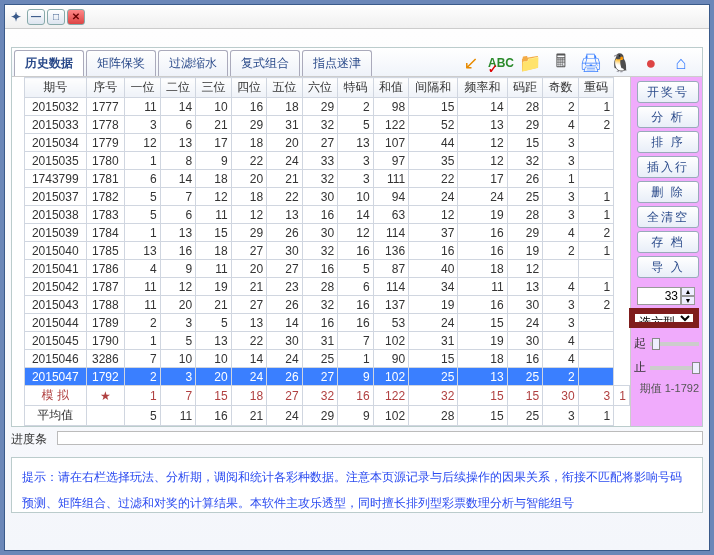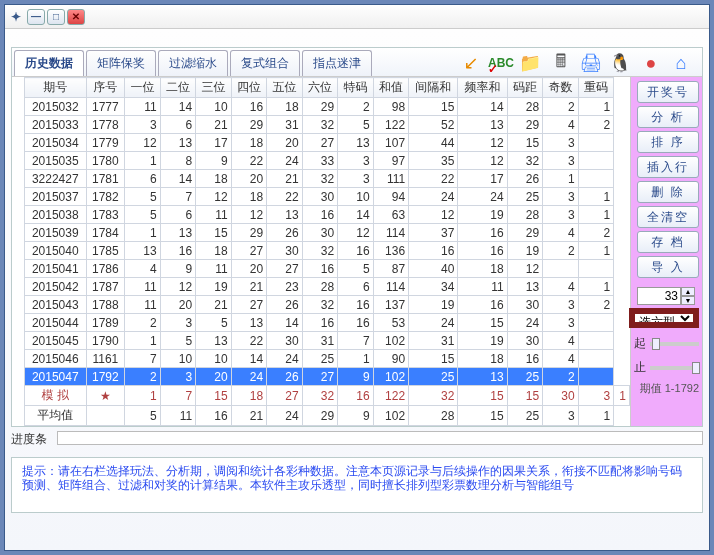--- a/index.html
+++ b/index.html
@@ -34,21 +34,21 @@
 .spinner .spin-btns div { flex: 1; border: 1px solid #999; background: #eef; text-align: center; font-size: 7px; line-height: 7px; cursor: pointer; }
 .select-mode { width: 70px; height: 20px; border: 6px solid #7f1d1d; background: #fff; font-size: 12px; }
 .slider-row { display: flex; align-items: center; gap: 2px; width: 100%; margin-top: 4px; font-size: 12px; color: #333; }
 .slider-row .lbl { width: 14px; }
 .slider { flex: 1; height: 4px; background: #ccc; position: relative; }
 .slider .thumb { position: absolute; top: -4px; width: 8px; height: 12px; background: #eef; border: 1px solid #888; }
 .range-label { font-size: 11px; color: #555; margin-top: 2px; align-self: flex-end; }
 .progress-row { height: 22px; display: flex; align-items: flex-start; gap: 10px; }
 .progress-row .plabel { color: #333; }
 .progress-row .pbar { flex: 1; height: 14px; border: 1px solid #bbb; background: #fff; }
-.hint-panel { height: 56px; border: 1px solid #bcc; background: #fff; padding: 6px 10px; color: #2a4af0; line-height: 14px; overflow: hidden; }
+.hint-panel { height: 56px; border: 1px solid #bcc; background: #fff; padding: 6px 10px; color: #2a4af0; line-height: 26px; overflow: hidden; }
 .grid-wrap::-webkit-scrollbar { width: 16px; height: 16px; }
 .grid-wrap::-webkit-scrollbar-track { background: #eef2f8; }
 .grid-wrap::-webkit-scrollbar-thumb { background: #c8d2e4; border: 1px solid #9ab; }
 </style>
 </head>
 <body>
 
 <div class="window">
   <div class="titlebar">
     <span class="icon">✦</span>
@@ -167,21 +167,21 @@
                   <td>33</td>
                   <td>3</td>
                   <td>97</td>
                   <td>35</td>
                   <td>12</td>
                   <td>32</td>
                   <td>3</td>
                   <td></td>
                 </tr>
                 <tr>
-                  <td class="c">3222427</td>
+                  <td class="c">1743799</td>
                   <td class="c">1781</td>
                   <td>6</td>
                   <td>14</td>
                   <td>18</td>
                   <td>20</td>
                   <td>21</td>
                   <td>32</td>
                   <td>3</td>
                   <td>111</td>
                   <td>22</td>
@@ -338,21 +338,21 @@
                   <td>7</td>
                   <td>102</td>
                   <td>31</td>
                   <td>19</td>
                   <td>30</td>
                   <td>4</td>
                   <td></td>
                 </tr>
                 <tr>
                   <td class="c">2015046</td>
-                  <td class="c">1161</td>
+                  <td class="c">3286</td>
                   <td>7</td>
                   <td>10</td>
                   <td>10</td>
                   <td>14</td>
                   <td>24</td>
                   <td>25</td>
                   <td>1</td>
                   <td>90</td>
                   <td>15</td>
                   <td>18</td>

